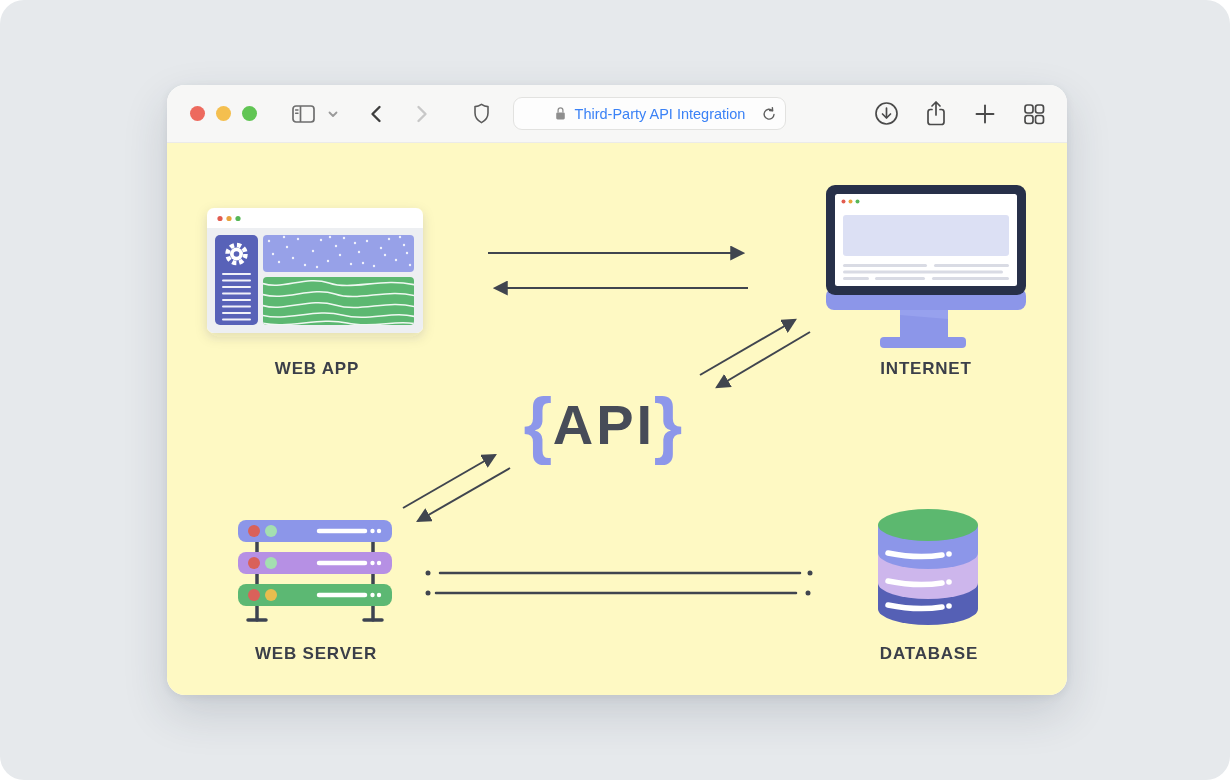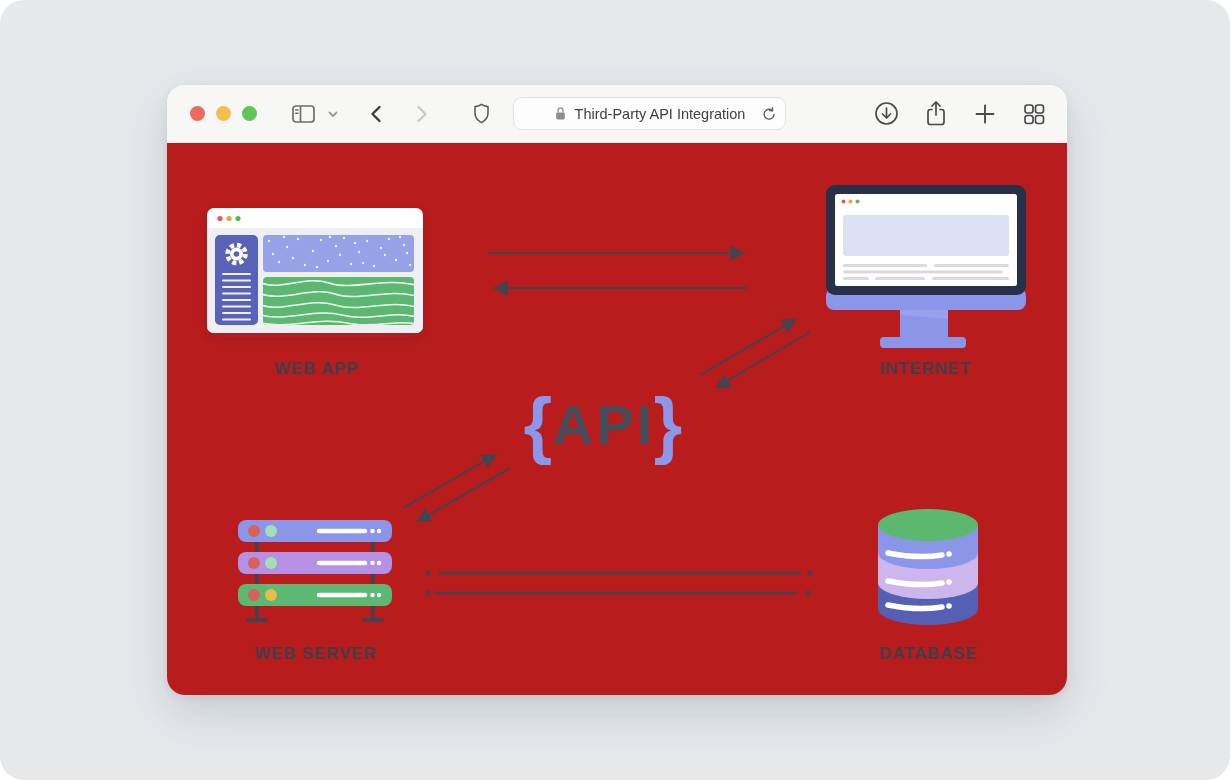--- a/index.html
+++ b/index.html
@@ -19,24 +19,24 @@
   }
   .traffic{display:flex;gap:11px;margin-right:34px;}
   .dot{width:15px;height:15px;border-radius:50%;display:inline-block;}
   .dot.red{background:#ed6a5e;} .dot.yellow{background:#f4bf4f;} .dot.green{background:#61c554;}
   .tbtn{background:none;border:none;padding:0;display:flex;align-items:center;justify-content:center;cursor:default;}
   .addressbar{
     position:relative;width:273px;height:33px;margin-left:22px;
     background:#fdfdfd;border:1px solid #e2e2e0;border-radius:9px;
     display:flex;align-items:center;justify-content:center;box-sizing:border-box;
   }
-  .addr-text{font-size:14.5px;color:#404040;margin-left:8px;white-space:nowrap;}
+  .addr-text{font-size:14.5px;color:#3b82f6;margin-left:8px;white-space:nowrap;}
   .reload{position:absolute;right:8px;top:50%;transform:translateY(-50%);background:none;border:none;padding:0;display:flex;}
   .right-icons{margin-left:auto;display:flex;align-items:center;gap:25px;}
-  .content{position:relative;width:900px;height:552px;background:#b91c1c;}
+  .content{position:relative;width:900px;height:552px;background:#fef9c3;}
   .content svg{display:block;}
   .node-label{font-family:"Liberation Sans",sans-serif;font-size:17px;font-weight:700;fill:#3b3f49;letter-spacing:0.8px;text-anchor:middle;}
   .api-word{font-family:"Liberation Sans",sans-serif;font-size:56px;font-weight:800;fill:#474c58;letter-spacing:3px;text-anchor:middle;}
   .api-brace{font-family:"Liberation Sans",sans-serif;font-size:74px;font-weight:600;fill:#8d97ea;text-anchor:middle;}
 </style>
 </head>
 <body>
 
 <div class="backdrop">
   <div class="window">

